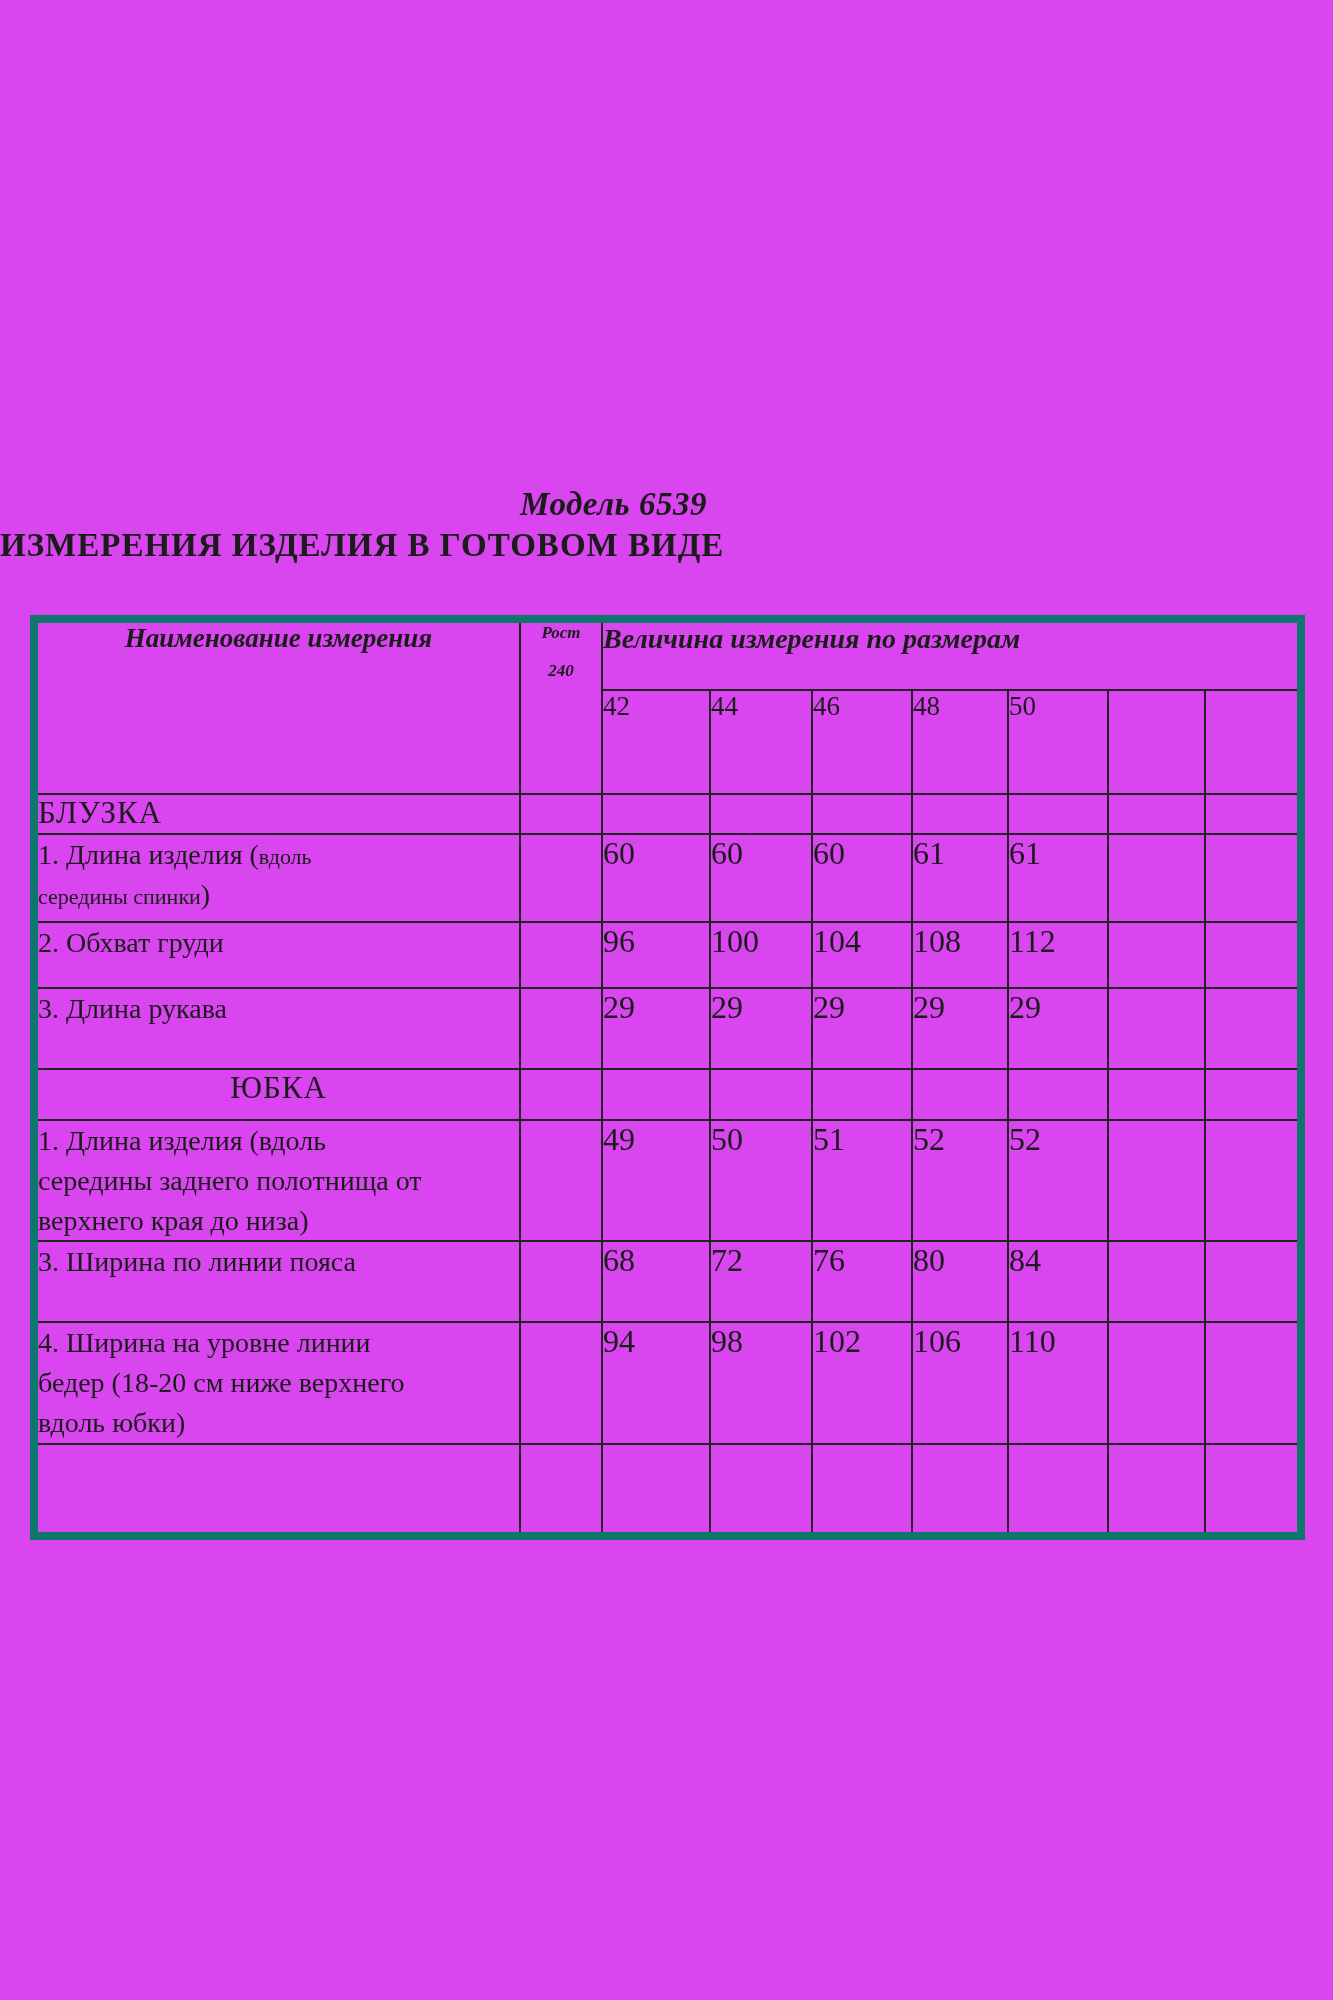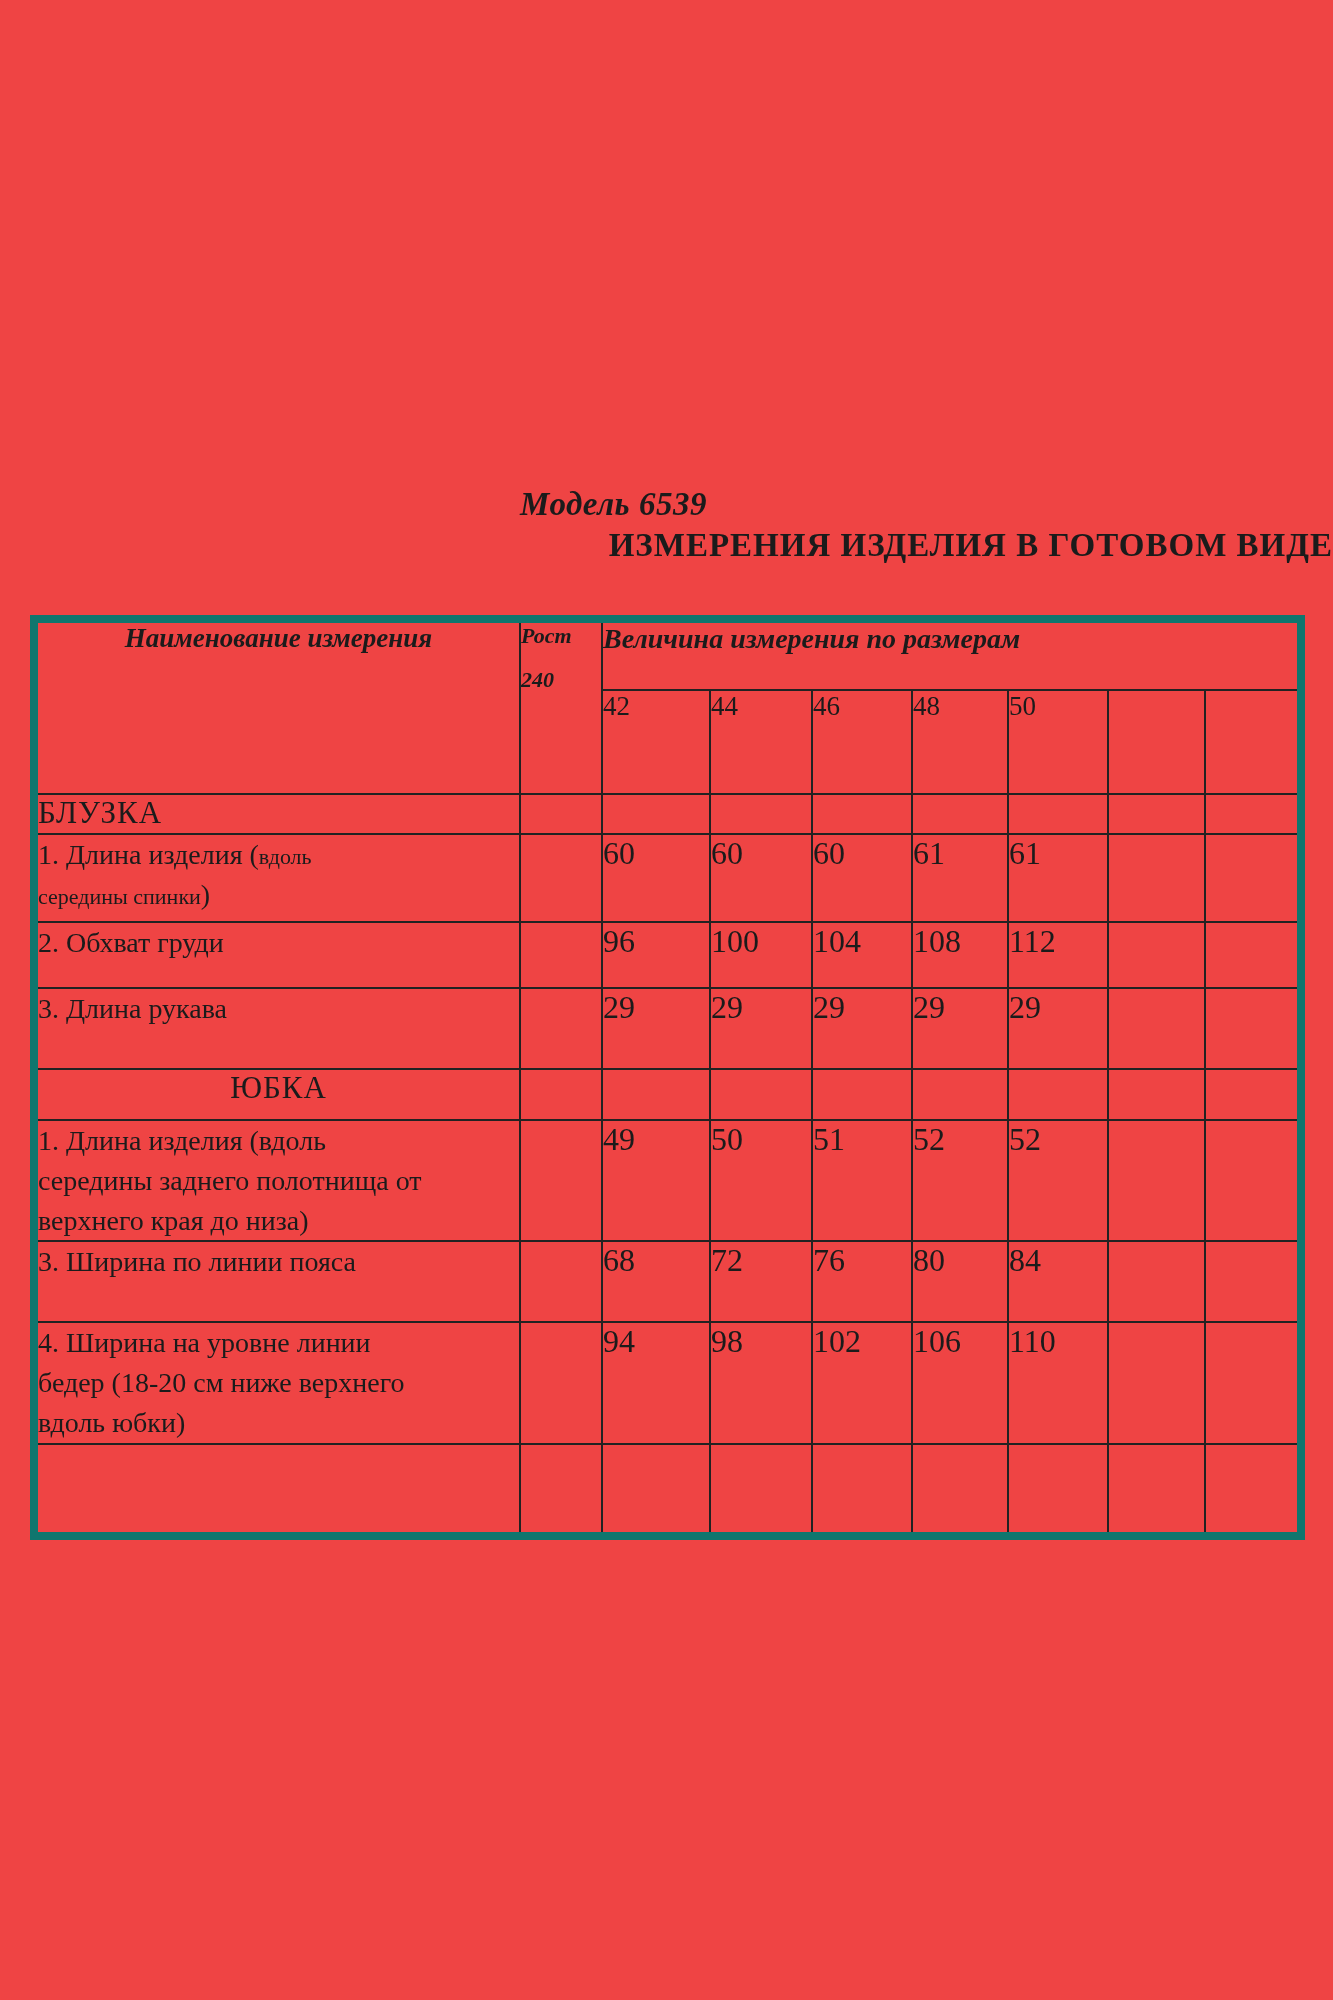--- a/index.html
+++ b/index.html
@@ -4,32 +4,32 @@
 <style>
   html,body{margin:0;padding:0;}
   body{
     width:1333px;height:2000px;
     background:#ffffff;
     font-family:"Liberation Serif", serif;
     color:#1b1b1b;
     position:relative;
     overflow:hidden;
   }
-  .page{position:absolute;left:0;top:0;width:1333px;height:2000px;background:#ef4444;}
+  .page{position:absolute;left:0;top:0;width:1333px;height:2000px;background:#d946ef;}
 
   .model-line{
     position:absolute;top:486px;left:0;width:1333px;
     text-align:center;
     transform:translateX(-53px);
     font-style:italic;font-weight:bold;font-size:33px;
     letter-spacing:0.5px;
   }
   .main-line{
     position:absolute;top:527px;left:0;width:1333px;
-    text-align:right;
+    text-align:left;
     font-weight:bold;font-size:33px;letter-spacing:1px;font-family:Liberation Serif, serif;
   }
 
   table.meas{
     position:absolute;left:30px;top:615px;
     width:1267px;
     table-layout:fixed;
     border-collapse:collapse;
     border:8px solid #0f766e;
     background:transparent;
@@ -42,21 +42,22 @@
   }
 
   
   td.c-namehead{
     font-style:italic;font-weight:bold;font-size:27px;
     text-align:center;
     padding:42px 0 0 70px;
     vertical-align:top;
   }
   td.c-rost{
-    font-style:italic;font-weight:bold;font-size:22px;
+    font-style:italic;font-weight:bold;font-size:17px;
+    text-align:center;
     padding-top:22px;
   }
   td.c-rost .rost-v{margin-top:18px;}
   td.c-sizes{
     font-style:italic;font-weight:bold;font-size:28px;
     vertical-align:middle;
     padding:10px 0 4px 44px;
   }
   td.size-cell{
     font-size:27px;

